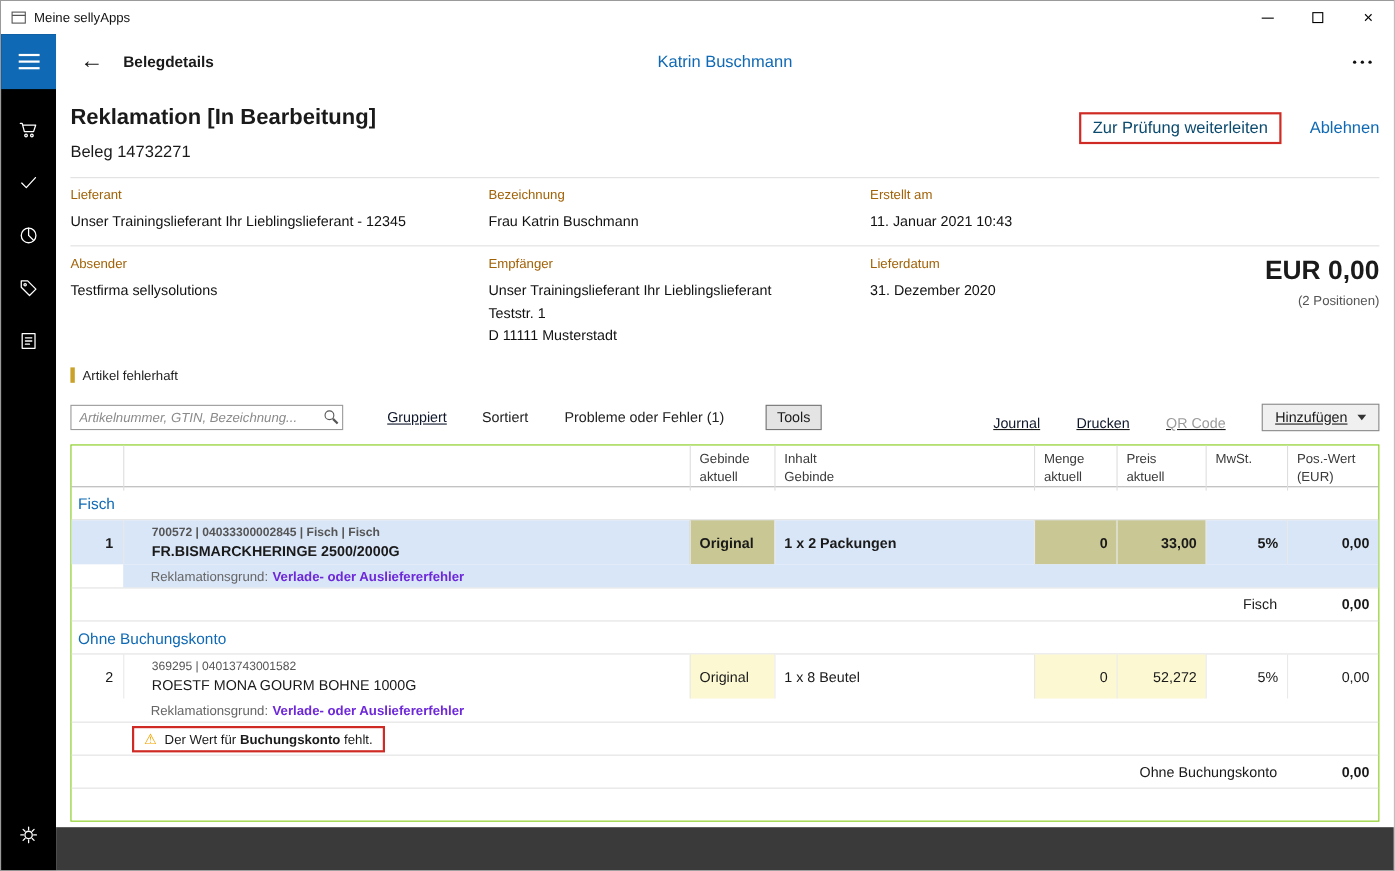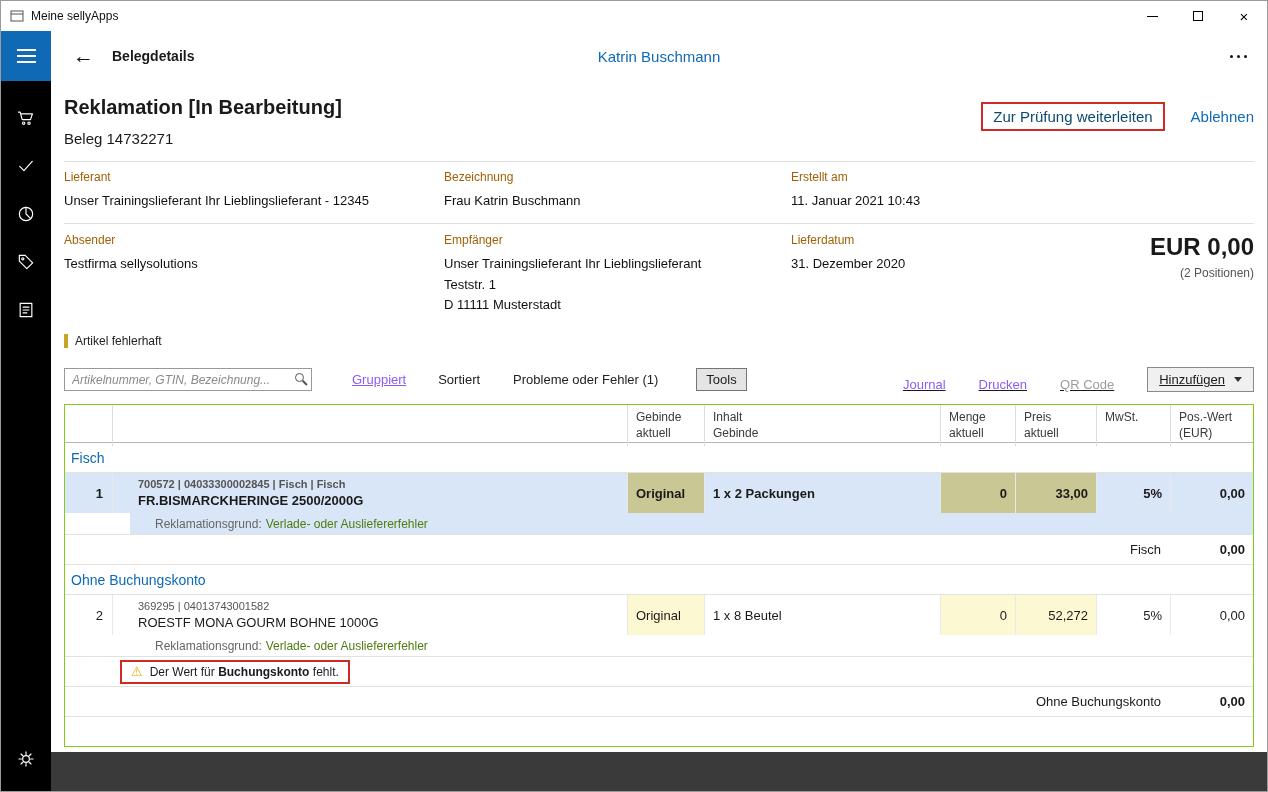--- a/index.html
+++ b/index.html
@@ -62,21 +62,21 @@
   .tagtext { font-size:12px; color:#222; }
 
   
   .toolbar { margin-top:19px; display:flex; align-items:center; }
   .search { position:relative; width:248px; flex:0 0 auto; }
   .search input { width:100%; height:23px; border:1px solid #999; font-family:inherit; font-size:12px; padding:0 24px 0 7px; color:#333; }
   .search input::placeholder { color:#8a8a8a; font-style:italic; }
   .mag { position:absolute; right:8px; top:5px; width:9px; height:9px; border:1.5px solid #555; border-radius:50%; }
   .mag::after { content:''; position:absolute; width:6px; height:1.5px; background:#555; transform:rotate(45deg); right:-5px; bottom:-2px; }
   .lnk { font-size:13px; color:#222; cursor:pointer; white-space:nowrap; }
-  .lnk.blue { color:#8b5cf6; }
+  .lnk.blue { color:#0f172a; }
   .lnk.gruppiert { margin-left:40px; text-decoration:underline; }
   .lnk.sortiert { margin-left:32px; }
   .lnk.probleme { margin-left:33px; }
   .tools-btn { margin-left:38px; border:1px solid #757575; background:#e4e4e4; padding:3px 9px; font-size:13px; cursor:pointer; }
   .tb-right { margin-left:auto; display:flex; align-items:flex-end; gap:33px;text-decoration:underline; }
   .lnk.disabled { color:#9c9c9c; cursor:default; }
   .add-btn { border:1px solid #8a8a8a; background:#f0f0f0; padding:4px 11px; font-size:13px; display:flex; align-items:center; gap:9px; cursor:pointer; }
   .caret { width:0; height:0; border-left:4px solid transparent; border-right:4px solid transparent; border-top:5px solid #333; display:block; }
 
   
@@ -92,23 +92,23 @@
   .c.numcell { justify-content:flex-end; padding-right:9px; }
   .c.rval { justify-content:flex-end; }
   .c.desc { display:block; padding:5px 8px 0 25px; }
   .meta { font-size:11px; color:#555; white-space:nowrap; overflow:hidden; }
   .iname { font-size:13px; margin-top:3px; white-space:nowrap; overflow:hidden; }
   .b, .b .iname { font-weight:700; }
   .sel { background:#d9e6f7; }
   .chg-sel { background:#c9c793; }
   .chg { background:#fcf8d2; }
   .grund { display:grid; grid-template-columns:47px 1fr; height:22px; border-bottom:1px solid #e2e2e2; flex:0 0 auto; }
-  .grund .gtext { padding-left:25px; display:flex; align-items:center; font-size:12px; gap:4px;margin-left:18px; }
+  .grund .gtext { padding-left:25px; display:flex; align-items:center; font-size:12px; gap:4px; }
   .glabel { color:#666; }
-  .gval { font-weight:400; color:#4d7c0f; }
+  .gval { font-weight:700; color:#6d28d9; }
   .selband { background:#d9e6f7; }
   .warnrow { display:grid; grid-template-columns:47px 1fr; height:30px; border-bottom:1px solid #e2e2e2; flex:0 0 auto; }
   .warnbox { margin-left:8px; align-self:center; justify-self:start; display:inline-flex; align-items:center; gap:7px; border:2px solid #cf2b24; padding:3px 9px; font-size:12px; }
   .warnglyph { color:#f0a500; font-size:13px; line-height:1; }
   .wb { font-weight:700; }
   .gfoot { height:30px; border-bottom:1px solid #e2e2e2; flex:0 0 auto; }
   .gfoot .flab { grid-column:1/8; display:flex; align-items:center; justify-content:flex-end; padding-right:9px; font-size:13px; }
   .gfoot .fv { display:flex; align-items:center; justify-content:flex-end; padding-right:8px; font-weight:700; font-size:13px; border-left:1px solid e9e9e9; }
   .tfiller { flex:1; }
 

